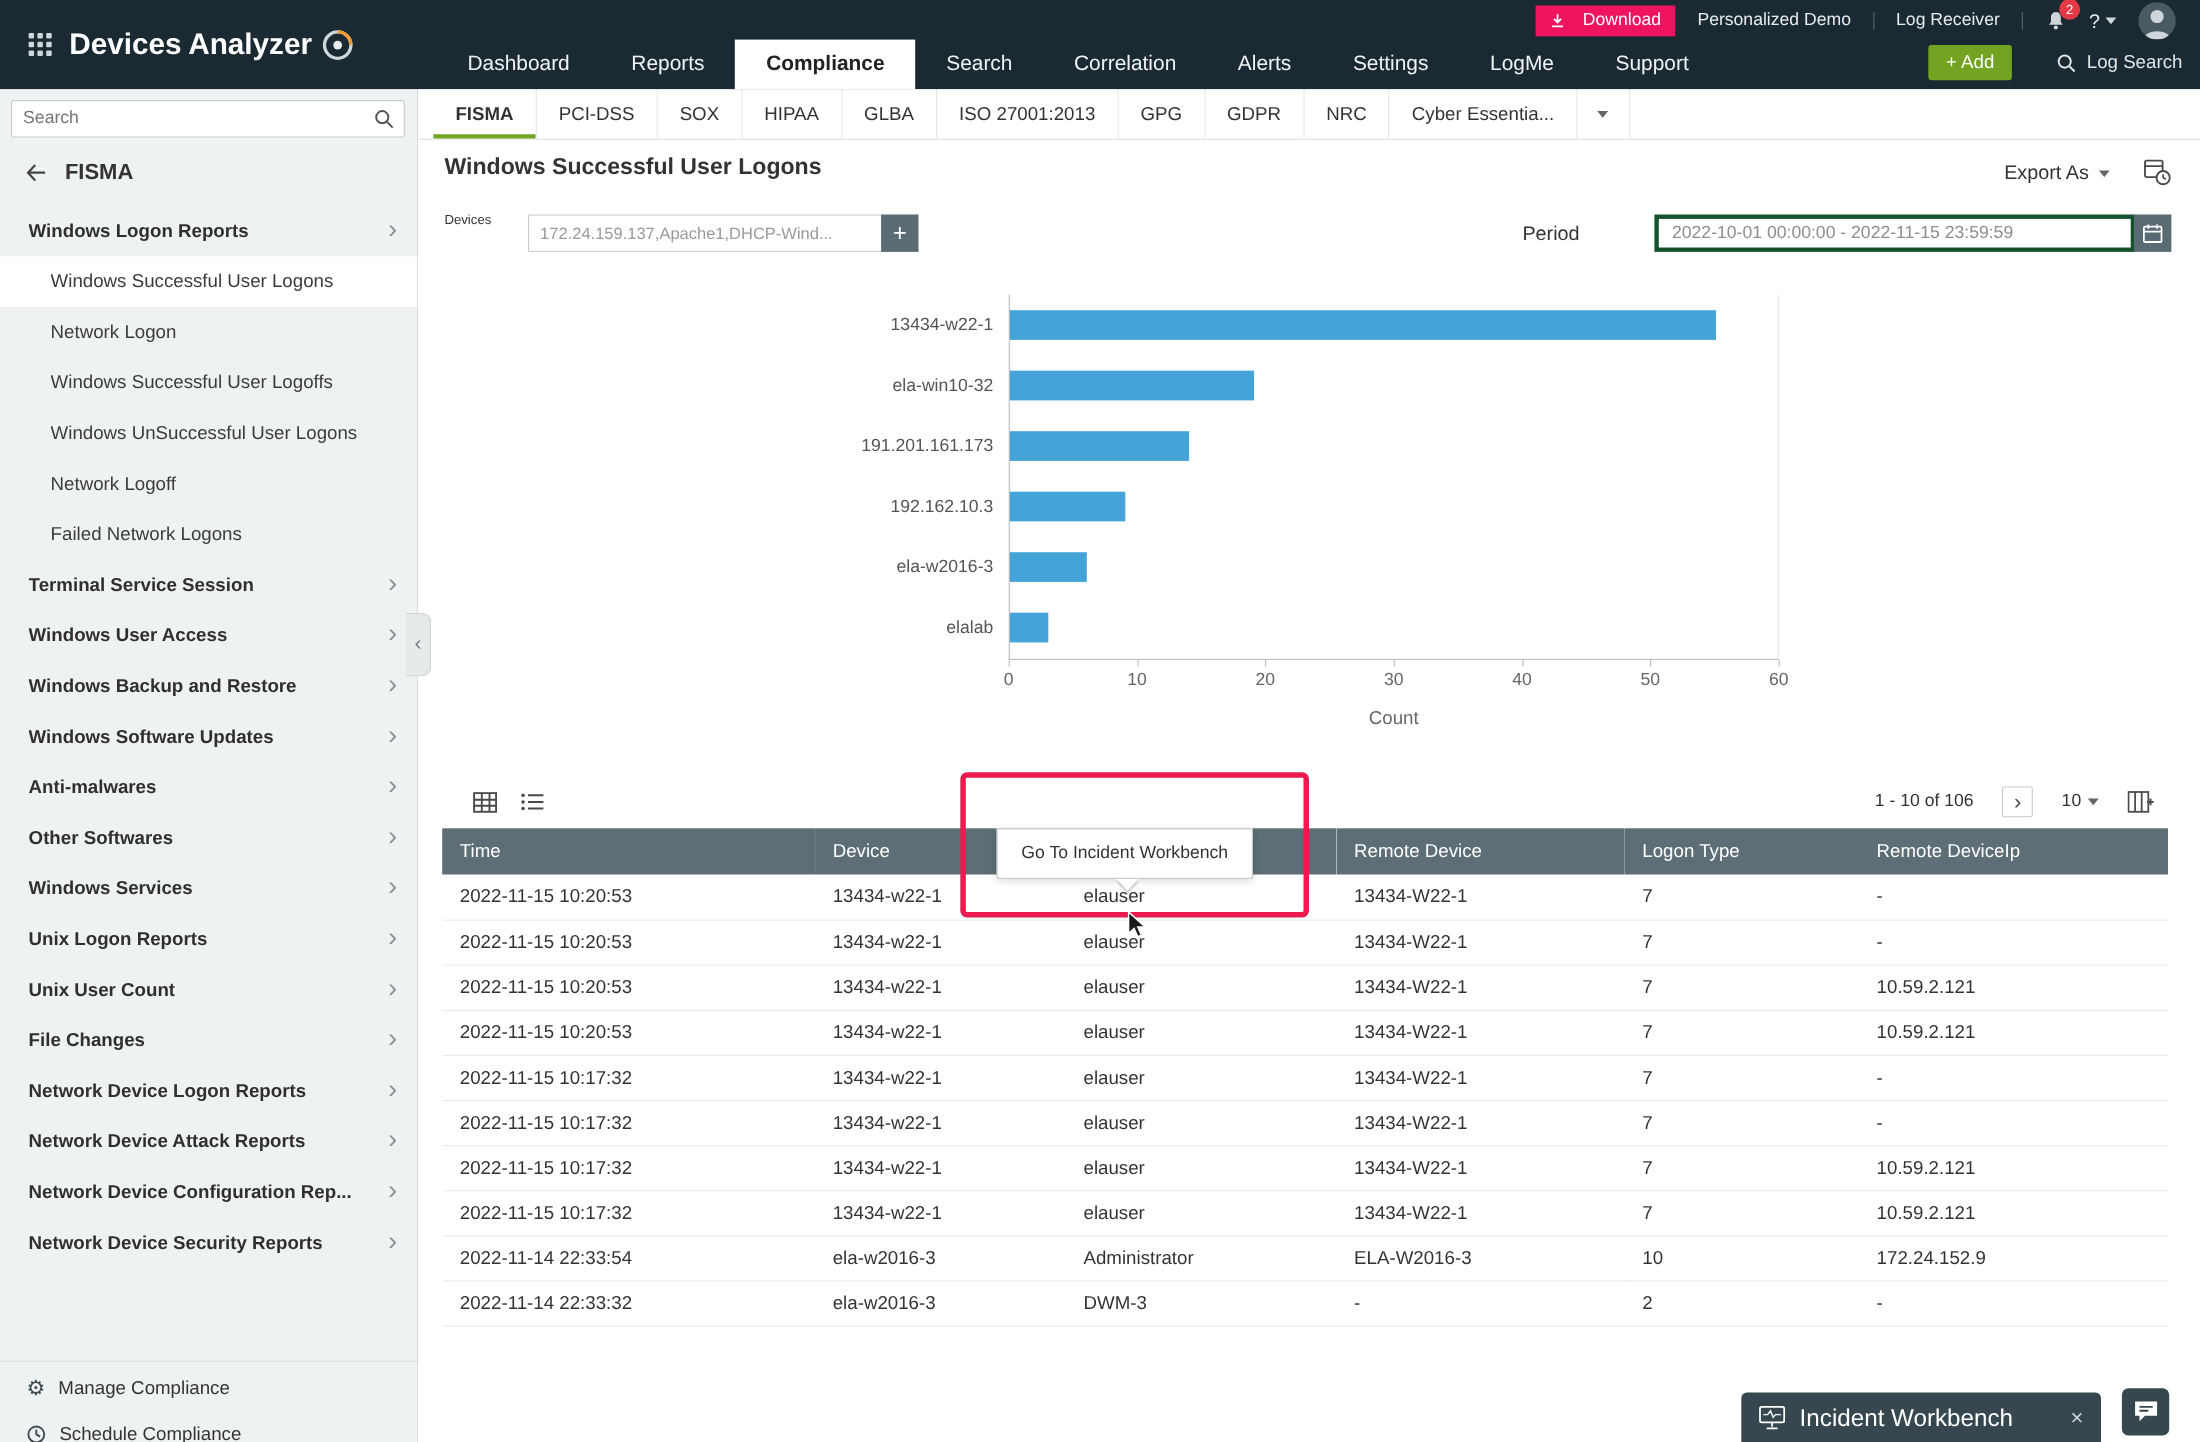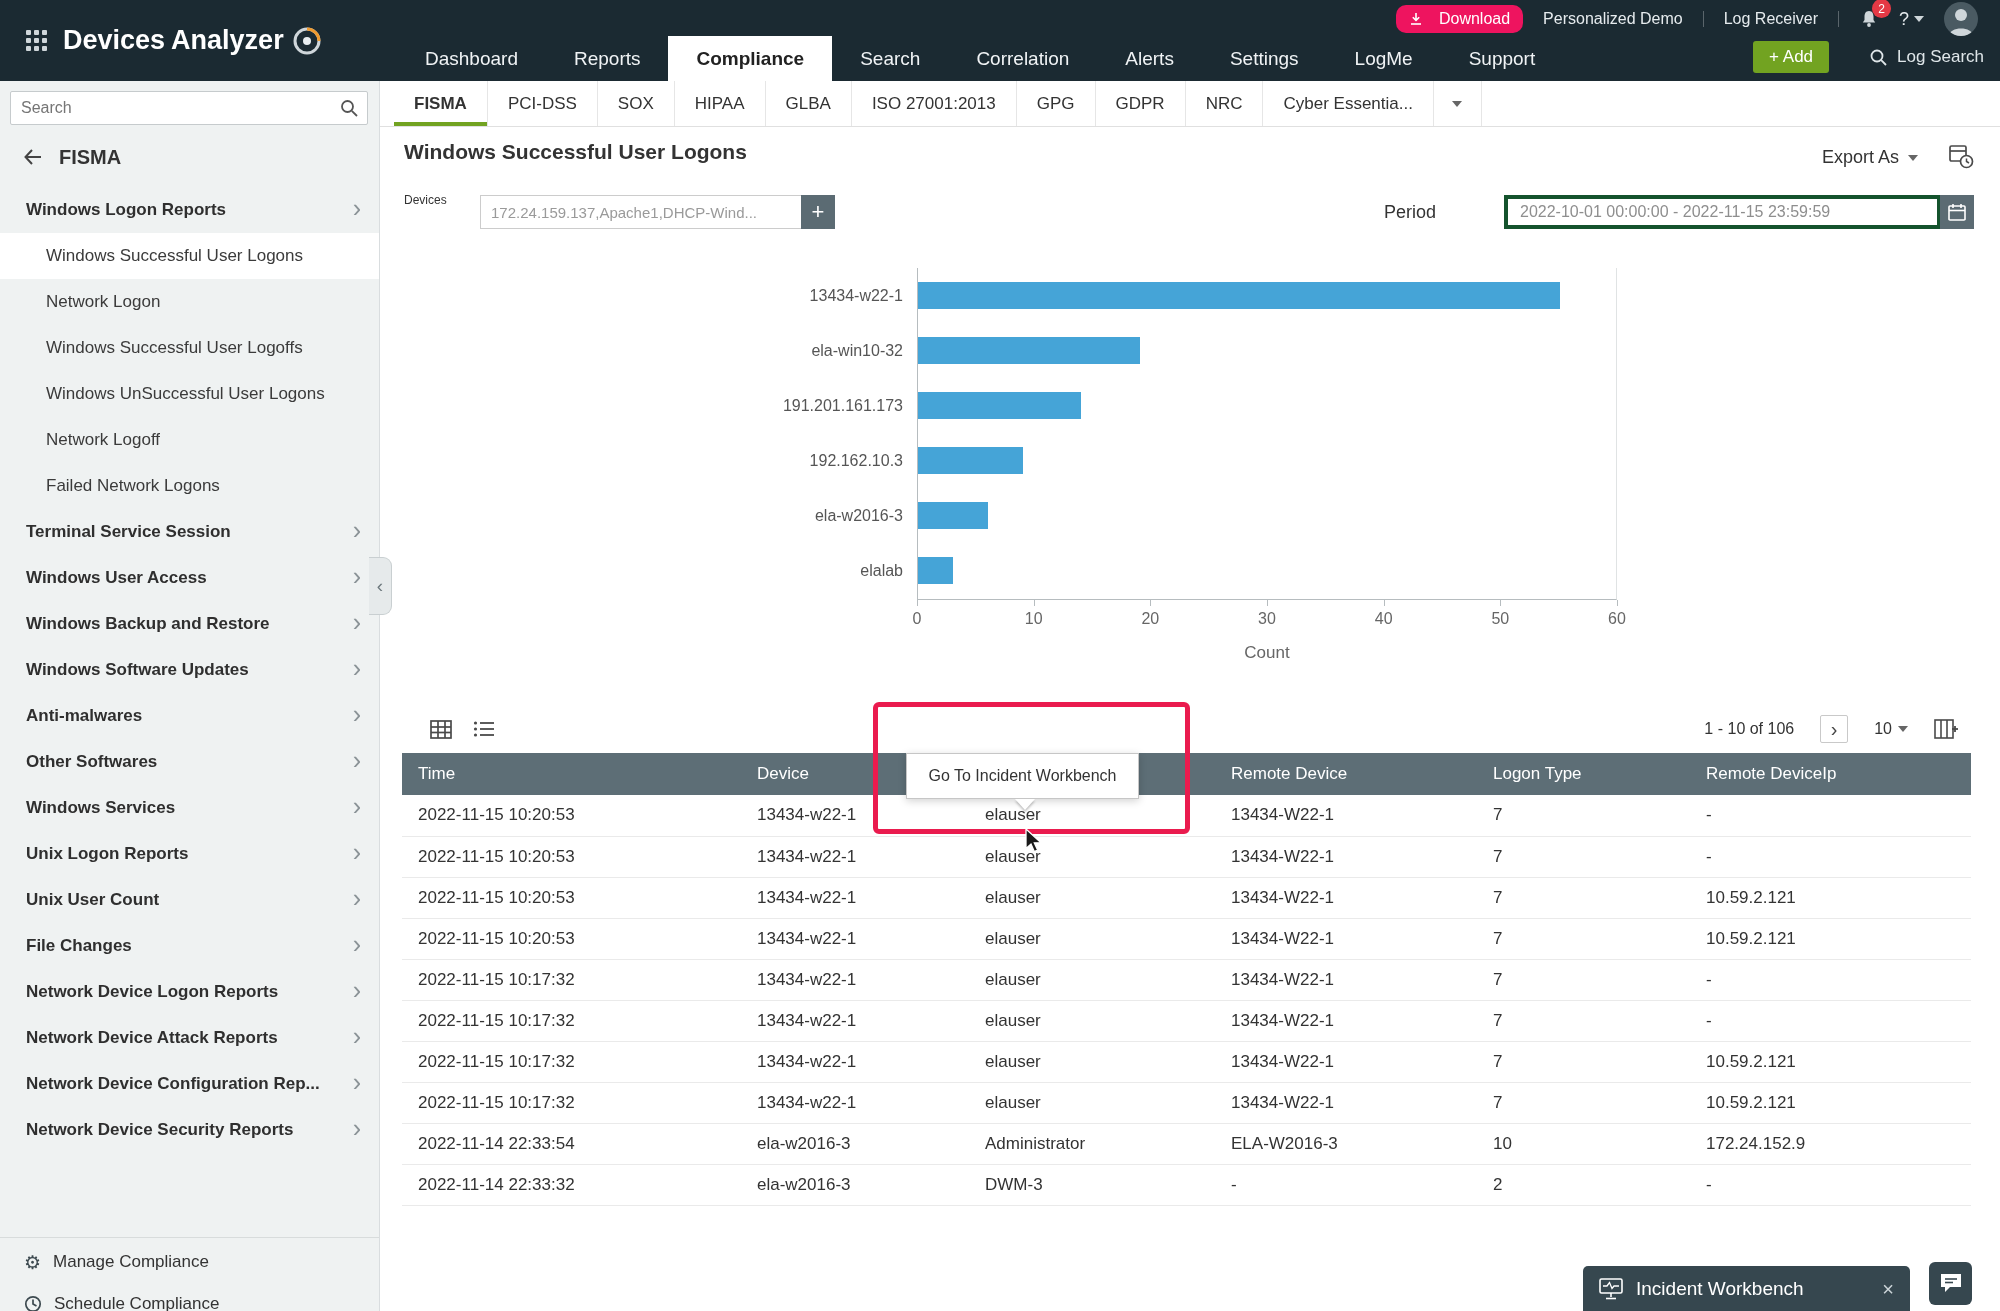--- a/index.html
+++ b/index.html
@@ -13,21 +13,21 @@
   
   .topbar { position:absolute; left:0; top:0; width:2000px; height:81px; background:#1b2a32; z-index:10; }
   .brand { position:absolute; left:0; top:0; width:380px; height:81px; display:flex; align-items:center; }
   .apps-icon { display:grid; grid-template-columns:repeat(3,5px); grid-gap:3px; margin:0 16px 0 26px; cursor:pointer; }
   .apps-icon span { width:5px; height:5px; background:#cfd6da; border-radius:1px; }
   .logo { font-size:27px; color:#fff; white-space:nowrap; display:flex; align-items:center; gap:6px; }
   .logo .lg1 { font-weight:600; }
   .logo .lg2 { font-weight:700; }
 
   .topbar-row1 { position:absolute; top:0; right:0; height:38px; display:flex; align-items:center; gap:20px; padding-right:22px; font-size:16px; color:#e6ebee; }
-  .download-btn { background:#ee145f; border-radius:10px; padding:5px 13px; display:flex; align-items:center; gap:16px; color:#fff; cursor:pointer; }
+  .download-btn { background:#ee145f; border-radius:0; padding:5px 13px; display:flex; align-items:center; gap:16px; color:#fff; cursor:pointer; }
   .sep { width:1px; height:16px; background:rgba(255,255,255,.28); }
   .plain-link { cursor:pointer; white-space:nowrap; }
   .bell-wrap { position:relative; cursor:pointer; display:flex; }
   .badge { position:absolute; top:-10px; right:-12px; background:#e53945; min-width:19px; height:19px; padding:0 3px; border-radius:10px; font-size:12px; color:#fff; display:flex; align-items:center; justify-content:center; }
   .help { display:flex; gap:5px; align-items:center; font-size:18px; cursor:pointer; }
   .caret-down { width:0; height:0; border-left:5px solid transparent; border-right:5px solid transparent; border-top:6px solid #cfd6da; display:inline-block; }
   .caret-down.dark { border-top-color:#666; }
   .avatar { width:34px; height:34px; border-radius:50%; background:#4a5a62; display:flex; align-items:flex-end; justify-content:center; overflow:hidden; cursor:pointer; }
 
   .main-nav { position:absolute; left:397px; bottom:0; height:45px; display:flex; }
@@ -101,21 +101,21 @@
   .report-table th { background:#5d6e76; color:#fff; font-weight:normal; font-size:17px; text-align:left; height:42px; padding:0 0 0 16px; white-space:nowrap; overflow:hidden; }
   .report-table td { height:41px; font-size:17px; color:#333; padding:0 0 0 16px; border-bottom:1px solid #eaeaea; background:#fff; white-space:nowrap; overflow:hidden; }
 
   
   .highlight-box { position:absolute; left:873px; top:702px; width:317px; height:132px; border:5px solid #ea1b4e; border-radius:6px; z-index:40; pointer-events:none; }
   .iw-tooltip { position:absolute; left:906px; top:753px; width:233px; height:46px; background:#fff; border:1px solid #c6c6c6; box-shadow:0 2px 8px rgba(0,0,0,.18); z-index:41; display:flex; align-items:center; justify-content:center; font-size:16px; color:#333; white-space:nowrap; }
   .iw-tooltip-arrow { position:absolute; left:1015px; top:799px; width:0; height:0; border-left:10px solid transparent; border-right:10px solid transparent; border-top:11px solid #fff; z-index:42; filter:drop-shadow(0 2px 1px rgba(0,0,0,.25)); }
   .cursor-pointer-icon { position:absolute; left:1022px; top:828px; z-index:60; pointer-events:none; }
 
   .iw-button { position:absolute; left:1583px; top:1266px; width:327px; height:45px; background:#36474f; border-radius:5px 5px 0 0; z-index:30; display:flex; align-items:center; padding:0 16px; gap:13px; cursor:pointer; }
-  .iw-label { color:#fff; font-size:19px; white-space:nowrap; }
+  .iw-label { color:#fff; font-size:22px; white-space:nowrap; }
   .iw-close { margin-left:auto; color:#cdd5d9; font-size:20px; cursor:pointer; line-height:1; }
   .chat-button { position:absolute; left:1929px; top:1262px; width:43px; height:43px; background:#36474f; border-radius:6px; z-index:30; display:flex; align-items:center; justify-content:center; cursor:pointer; }
 </style>
 </head>
 <body>
 
 <div class="app">
 
   <header class="topbar">
     <div class="brand">

